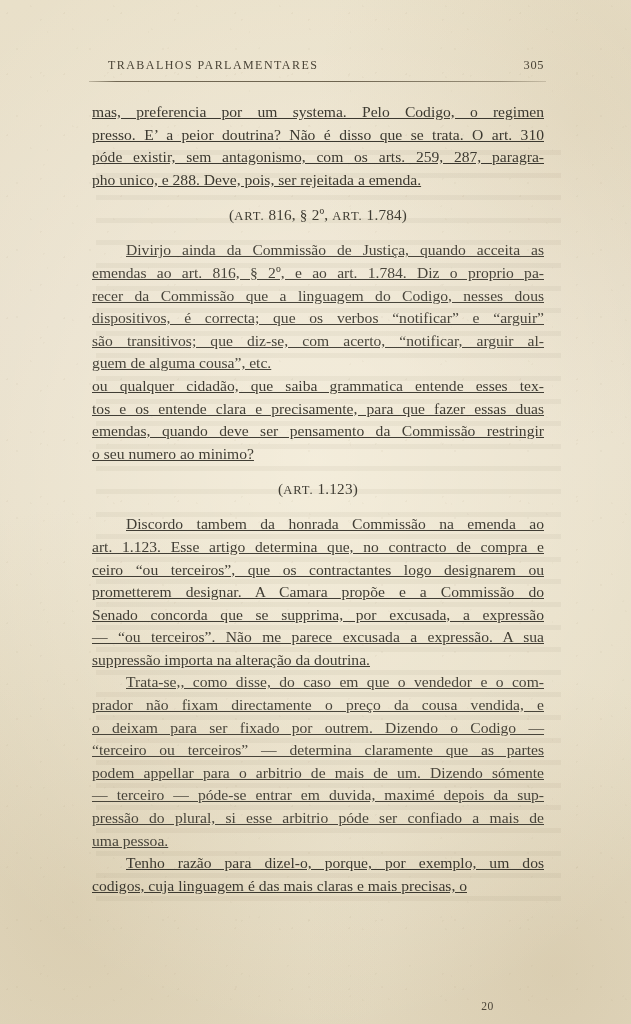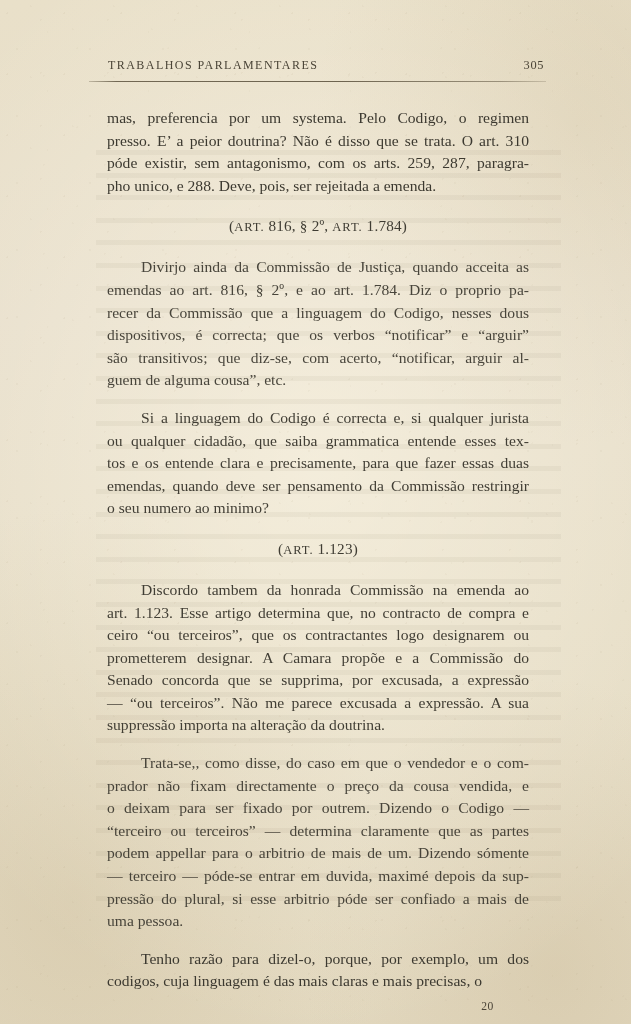--- a/index.html
+++ b/index.html
@@ -108,31 +108,32 @@
 
   
   .body {
     margin-top: 9px;
     font-size: 15.6px;
     line-height: 22.6px;
     color: #3c3930;
     text-align: justify;
   }
   .body p {
-    margin: 15px;
+    margin: 0;
     text-indent: 34px;
     hyphens: none;
+    text-decoration: underline;
   }
   .body p.noindent { text-indent: 0; }
 
   .heading {
     text-align: center;
     margin: 13px 0 12px 0;
     font-size: 15.2px;
-    line-height: 28px;
+    line-height: 22px;
     color: #3f3c33;
     text-indent: 0 !important;
     letter-spacing: 0.2px;
   }
   .heading .sc {
     font-size: 12.6px;
     letter-spacing: 0.9px;
     text-transform: uppercase;
   }
 
@@ -195,21 +196,20 @@
         <div class="heading"><span>(</span><span class="sc">Art.</span><span> 816, § 2º, </span><span class="sc">art.</span><span> 1.784)</span></div>
         <p class="noindent fade-b">
           <span class="ln ind">Divirjo ainda da Commissão de Justiça, quando acceita as</span>
           <span class="ln">emendas ao art. 816, § 2º, e ao art. 1.784. Diz o proprio pa-</span>
           <span class="ln">recer da Commissão que a linguagem do Codigo, nesses dous</span>
           <span class="ln">dispositivos, é correcta; que os verbos “notificar” e “arguir”</span>
           <span class="ln">são transitivos; que diz-se, com acerto, “notificar, arguir al-</span>
           <span class="ln last">guem de alguma cousa”, etc.</span>
         </p>
         <p class="noindent fade-a">
-          <span class="ln ind">Si a linguagem do Codigo é correcta e, si qualquer jurista</span>
           <span class="ln">ou qualquer cidadão, que saiba grammatica entende esses tex-</span>
           <span class="ln">tos e os entende clara e precisamente, para que fazer essas duas</span>
           <span class="ln">emendas, quando deve ser pensamento da Commissão restringir</span>
           <span class="ln last">o seu numero ao minimo?</span>
         </p>
         <div class="heading"><span>(</span><span class="sc">Art.</span><span> 1.123)</span></div>
         <p class="noindent fade-a">
           <span class="ln ind">Discordo tambem da honrada Commissão na emenda ao</span>
           <span class="ln">art. 1.123. Esse artigo determina que, no contracto de compra e</span>
           <span class="ln">ceiro “ou terceiros”, que os contractantes logo designarem ou</span>

